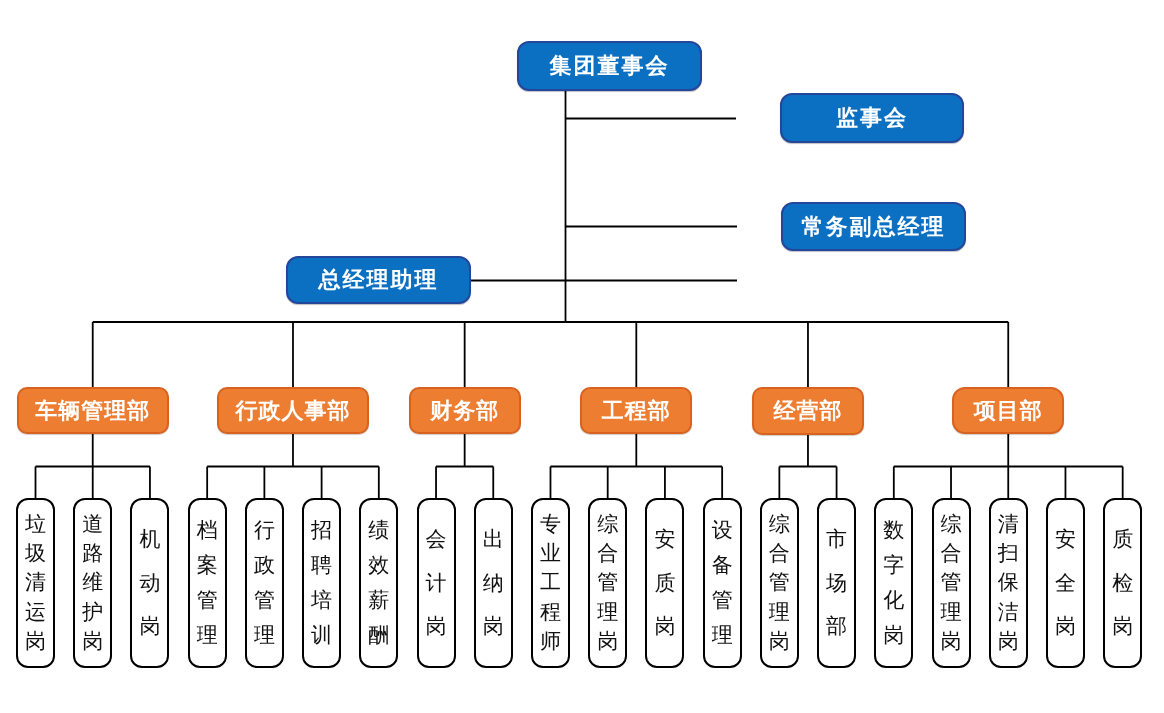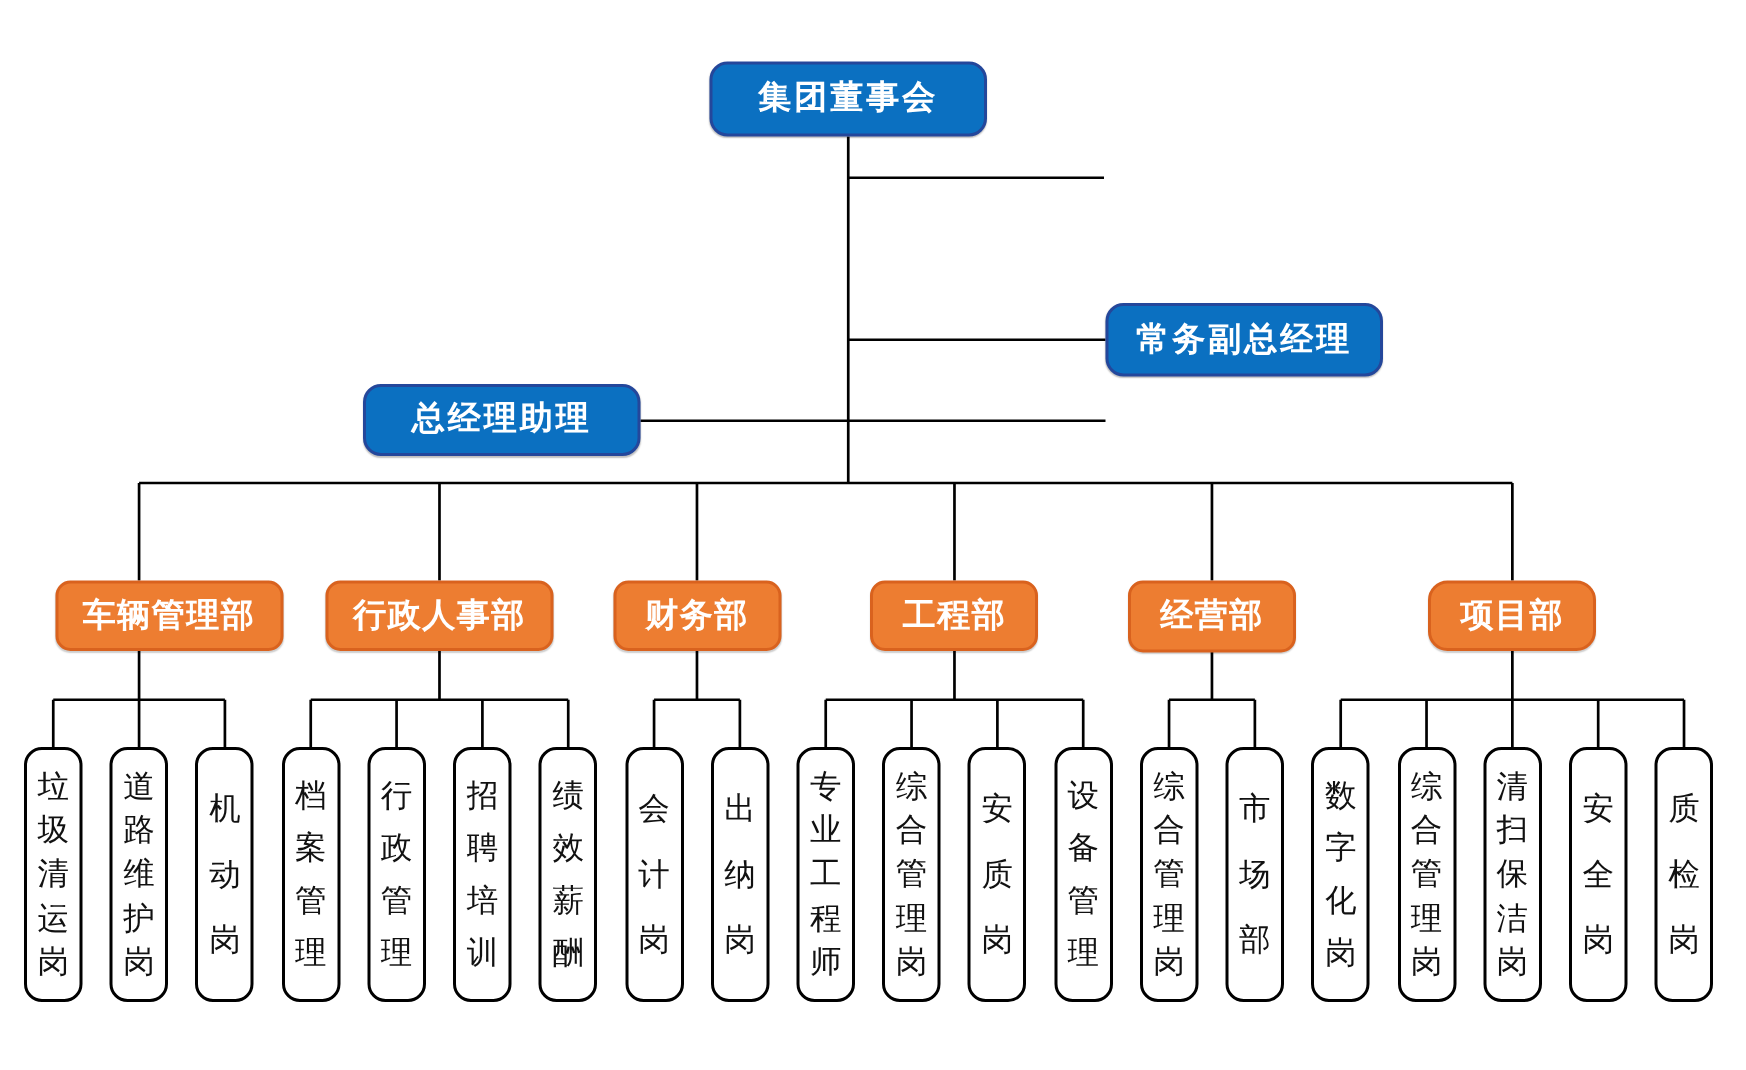--- a/index.html
+++ b/index.html
@@ -33,20 +33,21 @@
   }
   .exec {
     background: var(--blue-fill);
     border: 2px solid var(--blue-border);
     border-radius: 12px;
     color: var(--text-light);
     font-size: 22px;
     font-weight: bold;
     letter-spacing: 2px;
     box-shadow: 0 1px 1px rgba(0,0,0,0.25);
+    margin-left: 44px;
   }
   .dept {
     background: var(--orange-fill);
     border: 2px solid var(--orange-border);
     border-radius: 10px;
     color: var(--text-light);
     font-size: 22px;
     font-weight: bold;
     letter-spacing: 1px;
     box-shadow: 0 1px 1px rgba(0,0,0,0.2);
@@ -109,23 +110,24 @@
       <line x1="1008.24" y1="322" x2="1008.24" y2="387" stroke="#000000" stroke-width="1.8"></line>
       <line x1="1008.24" y1="434" x2="1008.24" y2="466.5" stroke="#000000" stroke-width="1.8"></line>
       <line x1="893.8" y1="466.5" x2="1122.68" y2="466.5" stroke="#000000" stroke-width="1.8"></line>
       <line x1="565.5" y1="91" x2="565.5" y2="322" stroke="#000000" stroke-width="1.8"></line>
       <line x1="565.5" y1="118.5" x2="736" y2="118.5" stroke="#000000" stroke-width="1.8"></line>
       <line x1="565.5" y1="226.5" x2="737" y2="226.5" stroke="#000000" stroke-width="1.8"></line>
       <line x1="427" y1="280.5" x2="737" y2="280.5" stroke="#000000" stroke-width="1.8"></line>
       <line x1="92.72" y1="322" x2="1008.24" y2="322" stroke="#000000" stroke-width="1.8"></line>
     </svg>
 <div class="node exec" style="left: 473px; top: 41px; width: 185px; height: 50px;">集团董事会</div>
+    <div class="node exec" style="left: 736px; top: 93px; width: 184px; height: 50px;">监事会</div>
     <div class="node exec" style="left: 737px; top: 202px; width: 185px; height: 49px;">常务副总经理</div>
     <div class="node exec" style="left: 242px; top: 256px; width: 185px; height: 48px;">总经理助理</div>
-    <div class="node dept" style="left: 16.72px; top: 387px; width: 152px; height: 47px; margin-left: 20px;">车辆管理部</div>
+    <div class="node dept" style="left: 16.72px; top: 387px; width: 152px; height: 47px;">车辆管理部</div>
     <div class="node pos" style="left: 16px; top: 498px; width: 39px; height: 170px;">
       <span class="ch">垃</span>
       <span class="ch">圾</span>
       <span class="ch">清</span>
       <span class="ch">运</span>
       <span class="ch">岗</span>
     </div>
     <div class="node pos" style="left: 73.22px; top: 498px; width: 39px; height: 170px;">
       <span class="ch">道</span>
       <span class="ch">路</span>

